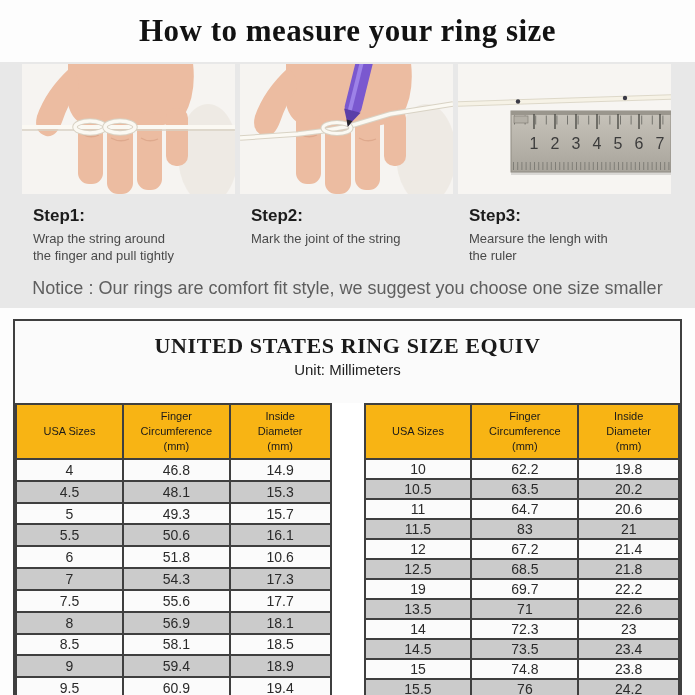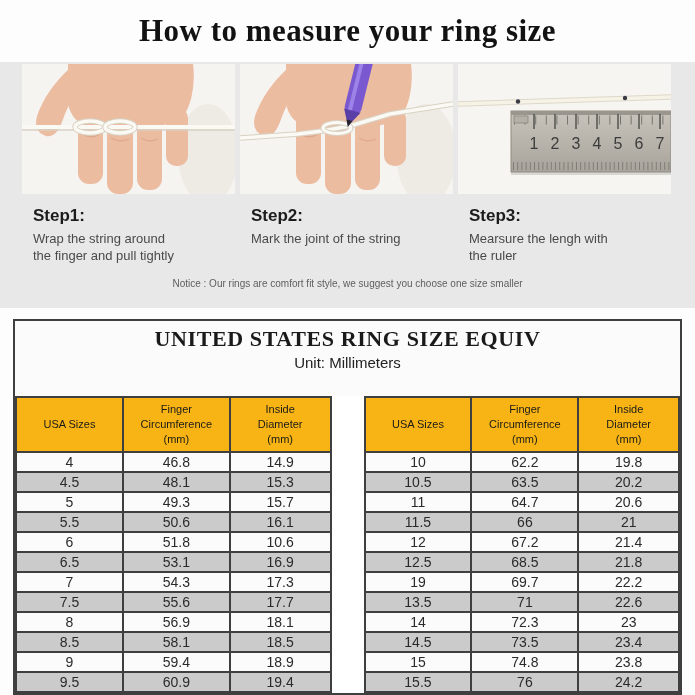--- a/index.html
+++ b/index.html
@@ -18,29 +18,29 @@
   }
   
   .steps-panel { background:var(--panel_bg,#E8E8E8); padding:2px 22px 13px 22px; height:246px; }
   .photos-row { display:flex; gap:5px; }
   .photo { width:213px; height:130px; background:#f6f4f1; overflow:hidden; }
   .photo svg { display:block; }
   .labels-row { display:flex; gap:5px; margin-top:12px; }
   .step-col { width:213px; padding-left:11px; }
   .step-label { font-size:17px; font-weight:bold; color:#1c1c1c; }
   .step-desc { margin-top:5px; font-size:13px; line-height:1.3; color:#4a4a4a; white-space:pre-line; }
-  .notice { margin-top:13px; text-align:center; font-size:10px; color:var(--notice_color,#5E5E5E); }
+  .notice { margin-top:13px; text-align:center; font-size:18px; color:var(--notice_color,#5E5E5E); }
   
   .chart-section {
     margin:11px 13px 0 13px; width:669px;
     border:2px solid var(--table_border,#3F3F3F);
     background:#fbfbfb;
   }
   .chart-title {
-    text-align:center; padding-top:5px;
+    text-align:center; padding-top:12px;
     font-family:"Liberation Serif","DejaVu Serif",serif;
     font-weight:bold; font-size:22px; color:#1a1a1a; letter-spacing:0.6px;
   }
   .chart-unit { text-align:center; font-size:15px; color:#222; margin:2px 0 25px 0; }
   .tables-row { display:flex; }
   .tables-gap { width:32px; background:#fff; }
   table.size-table { flex:1; border-collapse:collapse; table-layout:fixed; }
   table.size-table th {
     border:2px solid var(--table_border,#3F3F3F);
     background:var(--header_bg,#F8B414);
@@ -234,25 +234,20 @@
               <td>50.6</td>
               <td>16.1</td>
             </tr>
 
             <tr>
               <td>6</td>
               <td>51.8</td>
               <td>10.6</td>
             </tr>
 
-            <tr>
-              <td>6.5</td>
-              <td>53.1</td>
-              <td>16.9</td>
-            </tr>
 
             <tr>
               <td>7</td>
               <td>54.3</td>
               <td>17.3</td>
             </tr>
 
             <tr>
               <td>7.5</td>
               <td>55.6</td>
@@ -314,21 +309,21 @@
             </tr>
 
             <tr>
               <td>11</td>
               <td>64.7</td>
               <td>20.6</td>
             </tr>
 
             <tr>
               <td>11.5</td>
-              <td>66</td>
+              <td>83</td>
               <td>21</td>
             </tr>
 
             <tr>
               <td>12</td>
               <td>67.2</td>
               <td>21.4</td>
             </tr>
 
             <tr>

